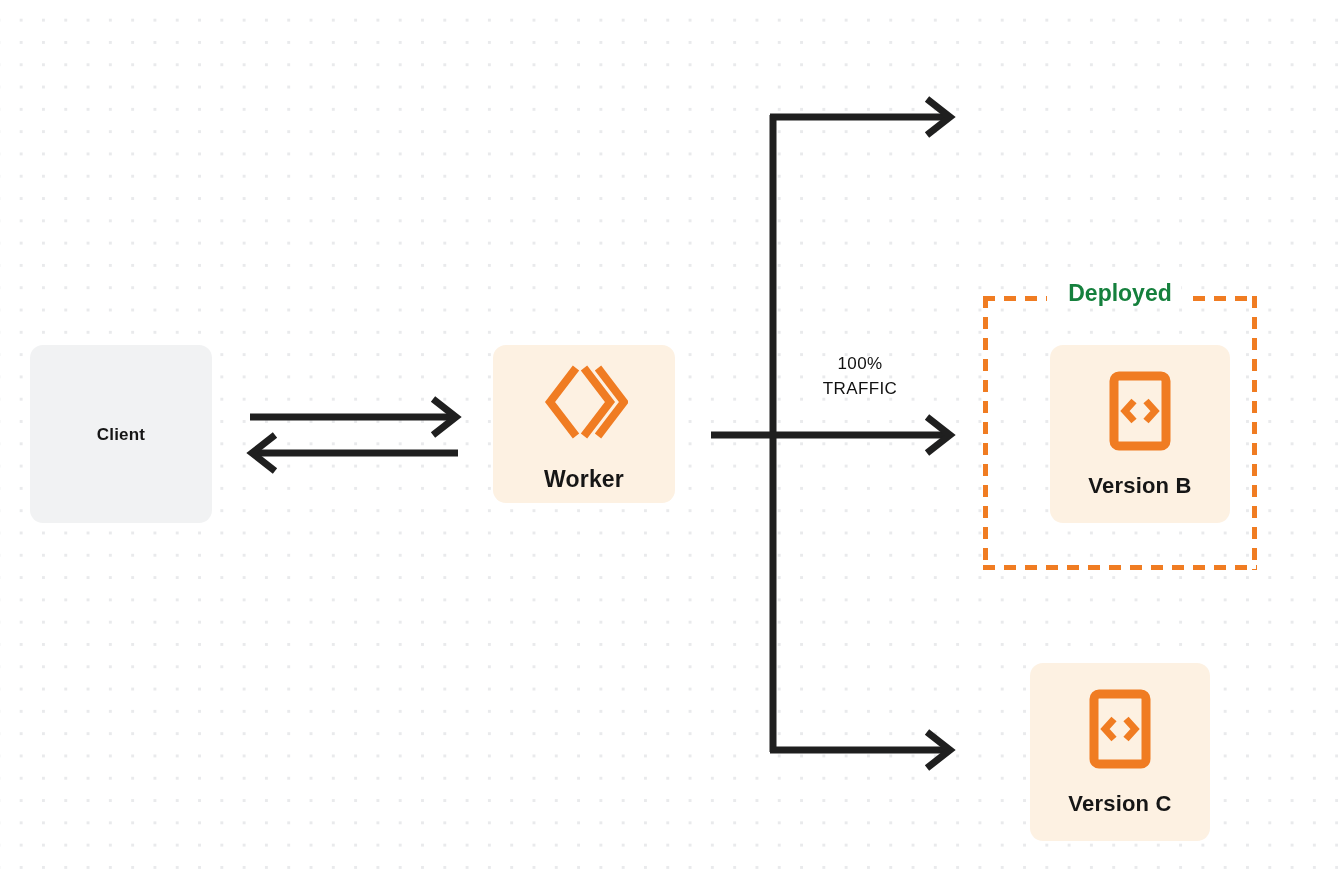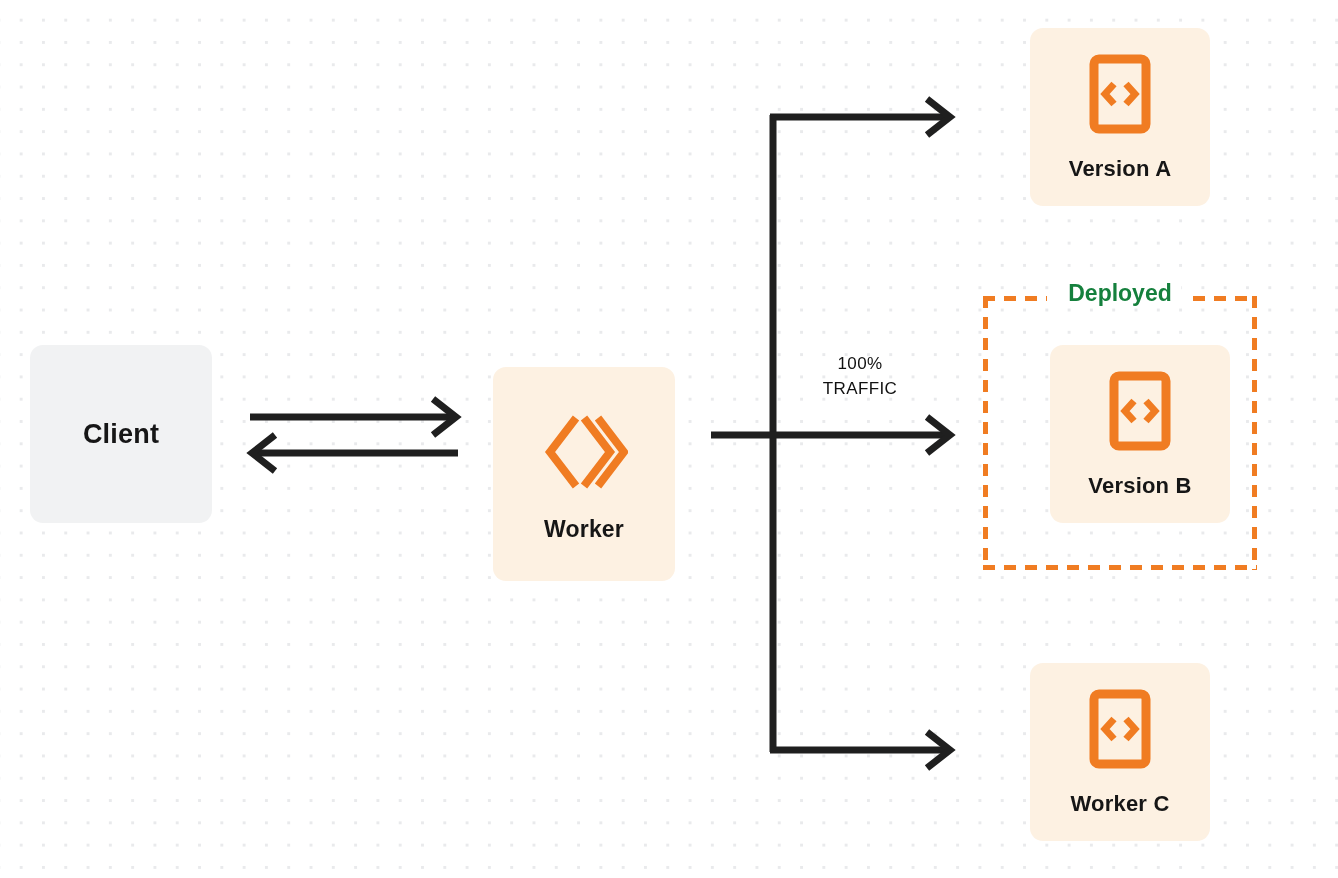--- a/index.html
+++ b/index.html
@@ -44,29 +44,28 @@
     line-height: 1;
   }
   #client-node {
     left: 30px;
     top: 345px;
     width: 182px;
     height: 178px;
     background: #f1f2f3;
   }
   #client-node .node-label {
-    font-size: 27px;
+    font-size: 17px;
   }
   #worker-node {
     left: 493px;
     top: 345px;
     width: 182px;
-    height: 214px;
+    height: 158px;
     background: #fdf1e2;
-    margin-top: 22px;
   }
   #worker-node .node-label {
     font-size: 23px;
     margin-top: 22px;
   }
   .version-node {
     left: 1030px;
     width: 180px;
     height: 178px;
     background: #fdf1e2;
@@ -184,51 +183,41 @@
         <polyline points="36,10 10,44 36,78" fill="none" stroke="#f07c22" stroke-width="8" stroke-linejoin="miter" stroke-linecap="butt"></polyline>
 
         <polyline points="44,10 70,44 44,78" fill="none" stroke="#f07c22" stroke-width="8" stroke-linejoin="miter" stroke-linecap="butt"></polyline>
 
         <polyline points="58,10 84,44 58,78" fill="none" stroke="#f07c22" stroke-width="8" stroke-linejoin="miter" stroke-linecap="butt"></polyline>
       </svg>
     </span>
     <span class="node-label">Worker</span>
   </div>
 
-  <div class="node version-node" id="version-a-node">
-    <span>
-      <svg class="version-icon" width="62" height="80" viewBox="0 0 62 80" xmlns="http://www.w3.org/2000/svg">
-        <rect x="5" y="5" width="52" height="70" rx="5" ry="5" fill="none" stroke="#f07c22" stroke-width="9"></rect>
-        <polyline points="25,30 16,40 25,50" fill="none" stroke="#f07c22" stroke-width="7" stroke-linejoin="miter" stroke-linecap="butt"></polyline>
-        <polyline points="37,30 46,40 37,50" fill="none" stroke="#f07c22" stroke-width="7" stroke-linejoin="miter" stroke-linecap="butt"></polyline>
-      </svg>
-    </span>
-    <span class="node-label">Version A</span>
-  </div>
 
   <div class="node version-node" id="version-b-node">
     <span>
       <svg class="version-icon" width="62" height="80" viewBox="0 0 62 80" xmlns="http://www.w3.org/2000/svg">
         <rect x="5" y="5" width="52" height="70" rx="5" ry="5" fill="none" stroke="#f07c22" stroke-width="9"></rect>
         <polyline points="25,30 16,40 25,50" fill="none" stroke="#f07c22" stroke-width="7" stroke-linejoin="miter" stroke-linecap="butt"></polyline>
         <polyline points="37,30 46,40 37,50" fill="none" stroke="#f07c22" stroke-width="7" stroke-linejoin="miter" stroke-linecap="butt"></polyline>
       </svg>
     </span>
     <span class="node-label">Version B</span>
   </div>
 
   <div class="node version-node" id="version-c-node">
     <span>
       <svg class="version-icon" width="62" height="80" viewBox="0 0 62 80" xmlns="http://www.w3.org/2000/svg">
         <rect x="5" y="5" width="52" height="70" rx="5" ry="5" fill="none" stroke="#f07c22" stroke-width="9"></rect>
         <polyline points="25,30 16,40 25,50" fill="none" stroke="#f07c22" stroke-width="7" stroke-linejoin="miter" stroke-linecap="butt"></polyline>
         <polyline points="37,30 46,40 37,50" fill="none" stroke="#f07c22" stroke-width="7" stroke-linejoin="miter" stroke-linecap="butt"></polyline>
       </svg>
     </span>
-    <span class="node-label">Worker C</span>
+    <span class="node-label">Version C</span>
   </div>
 
   <div id="deployed-group">
     <div class="dash-edge dash-h" id="dash-top-left"></div>
     <div class="dash-edge dash-h" id="dash-top-right"></div>
     <div class="dash-edge dash-h" id="dash-bottom"></div>
     <div class="dash-edge dash-v" id="dash-left"></div>
     <div class="dash-edge dash-v" id="dash-right"></div>
     <span id="deployed-label">Deployed</span>
   </div>

